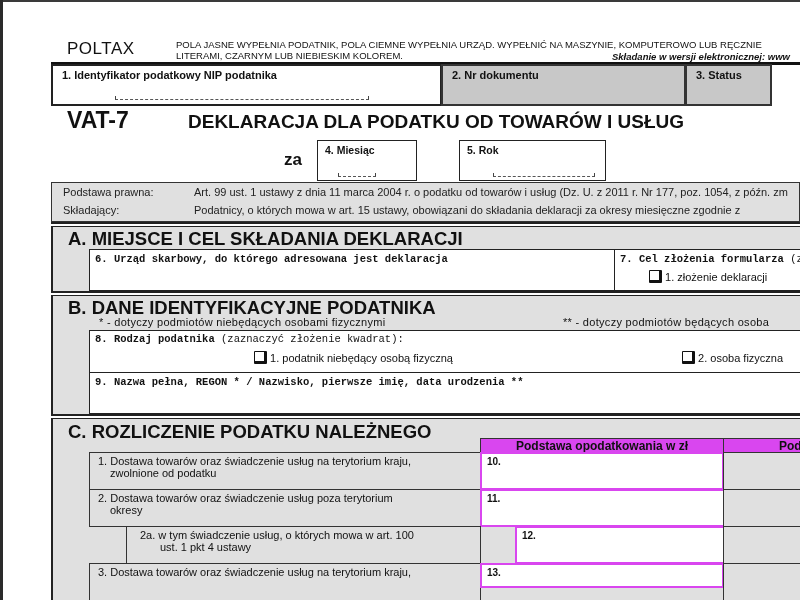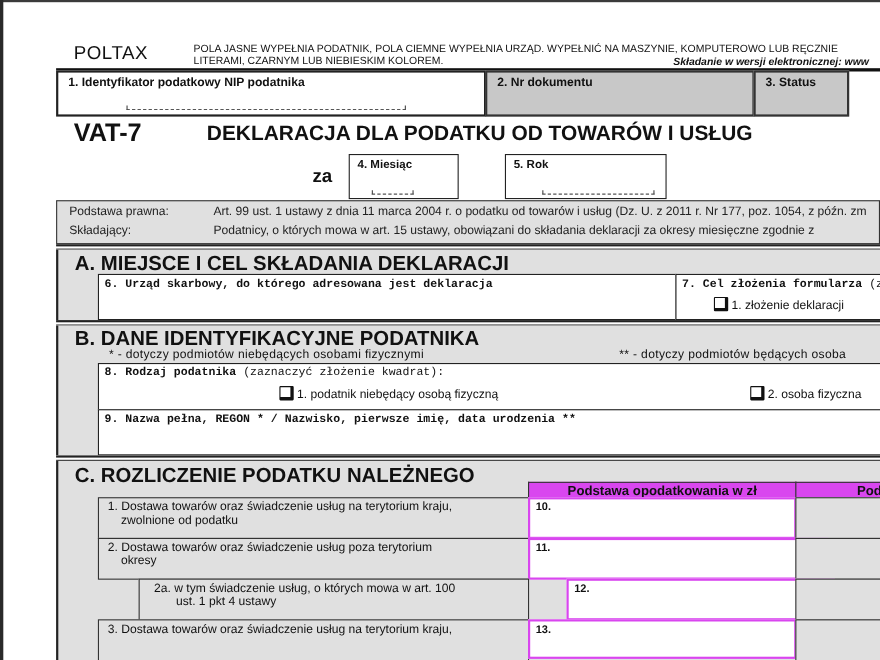--- a/index.html
+++ b/index.html
@@ -143,15 +143,15 @@
   <div class="rowlabel" style="left:73px; top:107px; width:355px; height:48px; padding-left:13px;">
     <span>2a. w tym świadczenie usług, o których mowa w art. 100</span>
     <span class="ind" style="padding-left:20px">ust. 1 pkt 4 ustawy</span>
   </div>
   <div class="cell" style="left:427px; top:107px; width:244px; height:38px;margin-left:35px;">12.</div>
   <div class="cell2" style="left:670px; top:107px; width:79px; height:38px;"></div>
 
   <div class="rowlabel" style="left:36px; top:144px; width:392px; height:38px;">
     <span>3. Dostawa towarów oraz świadczenie usług na terytorium kraju,</span>
   </div>
-  <div class="cell" style="left:427px; top:144px; width:244px; height:36px;">13.</div>
+  <div class="cell" style="left:427px; top:144px; width:244px; height:25px;">13.</div>
   <div class="cell2" style="left:670px; top:144px; width:79px; height:38px;"></div>
 </div>
 
 </body></html>

